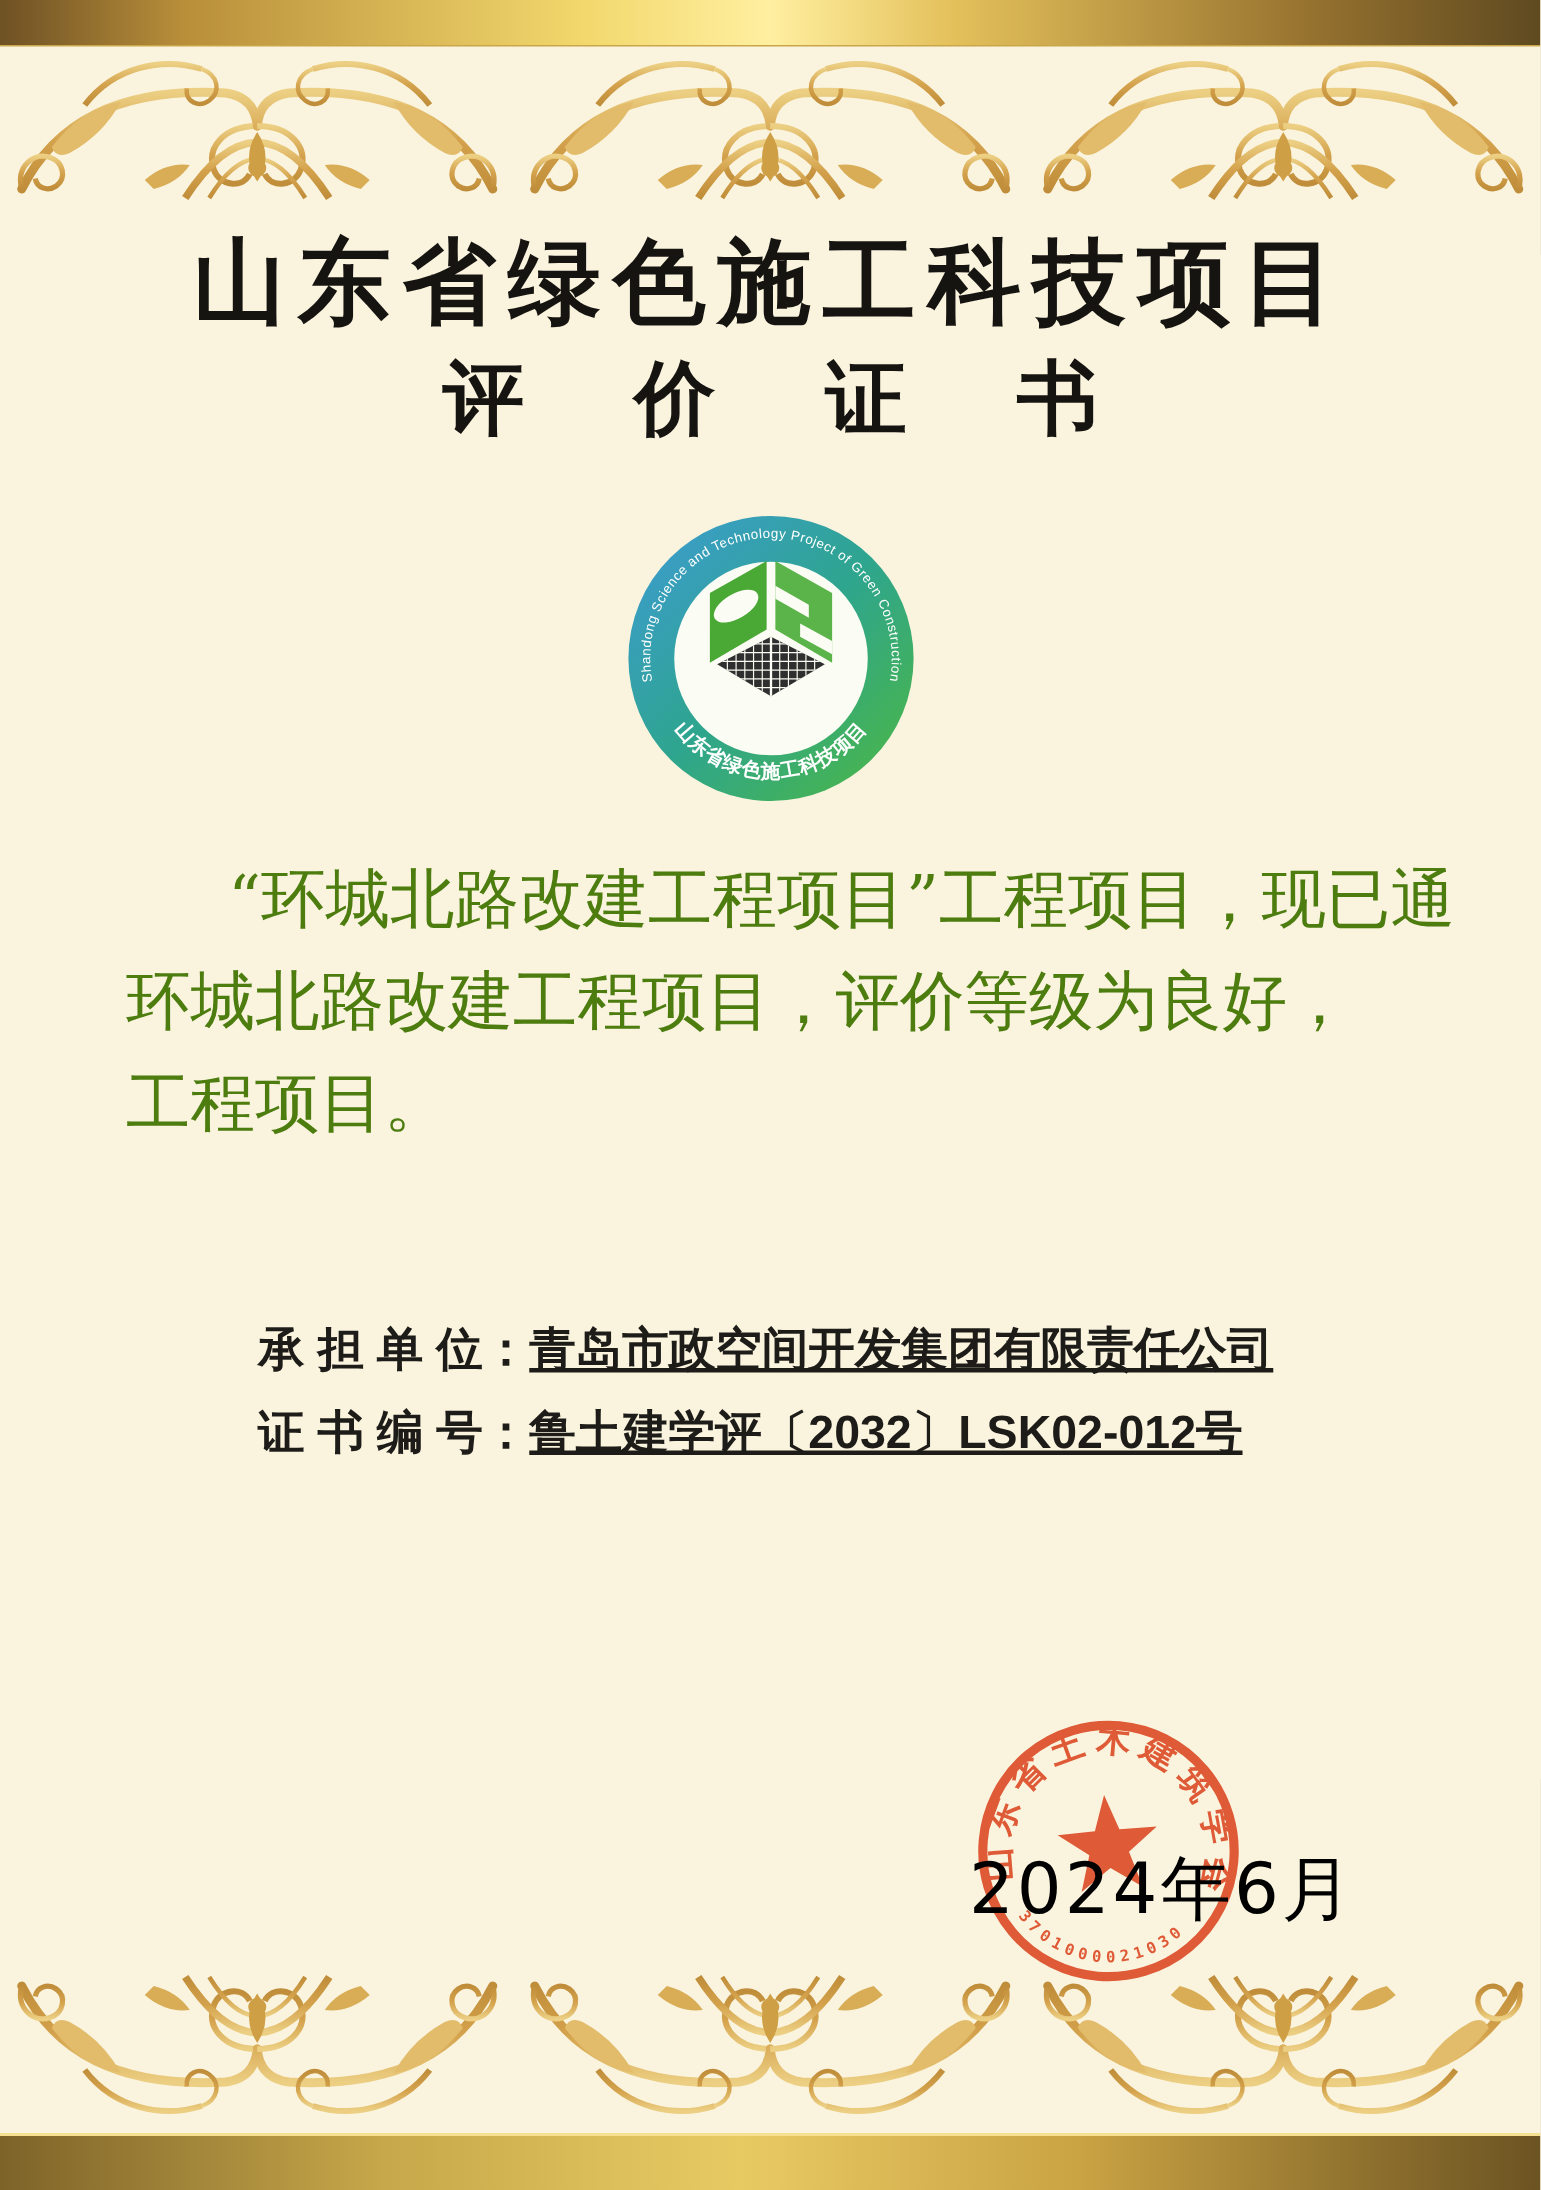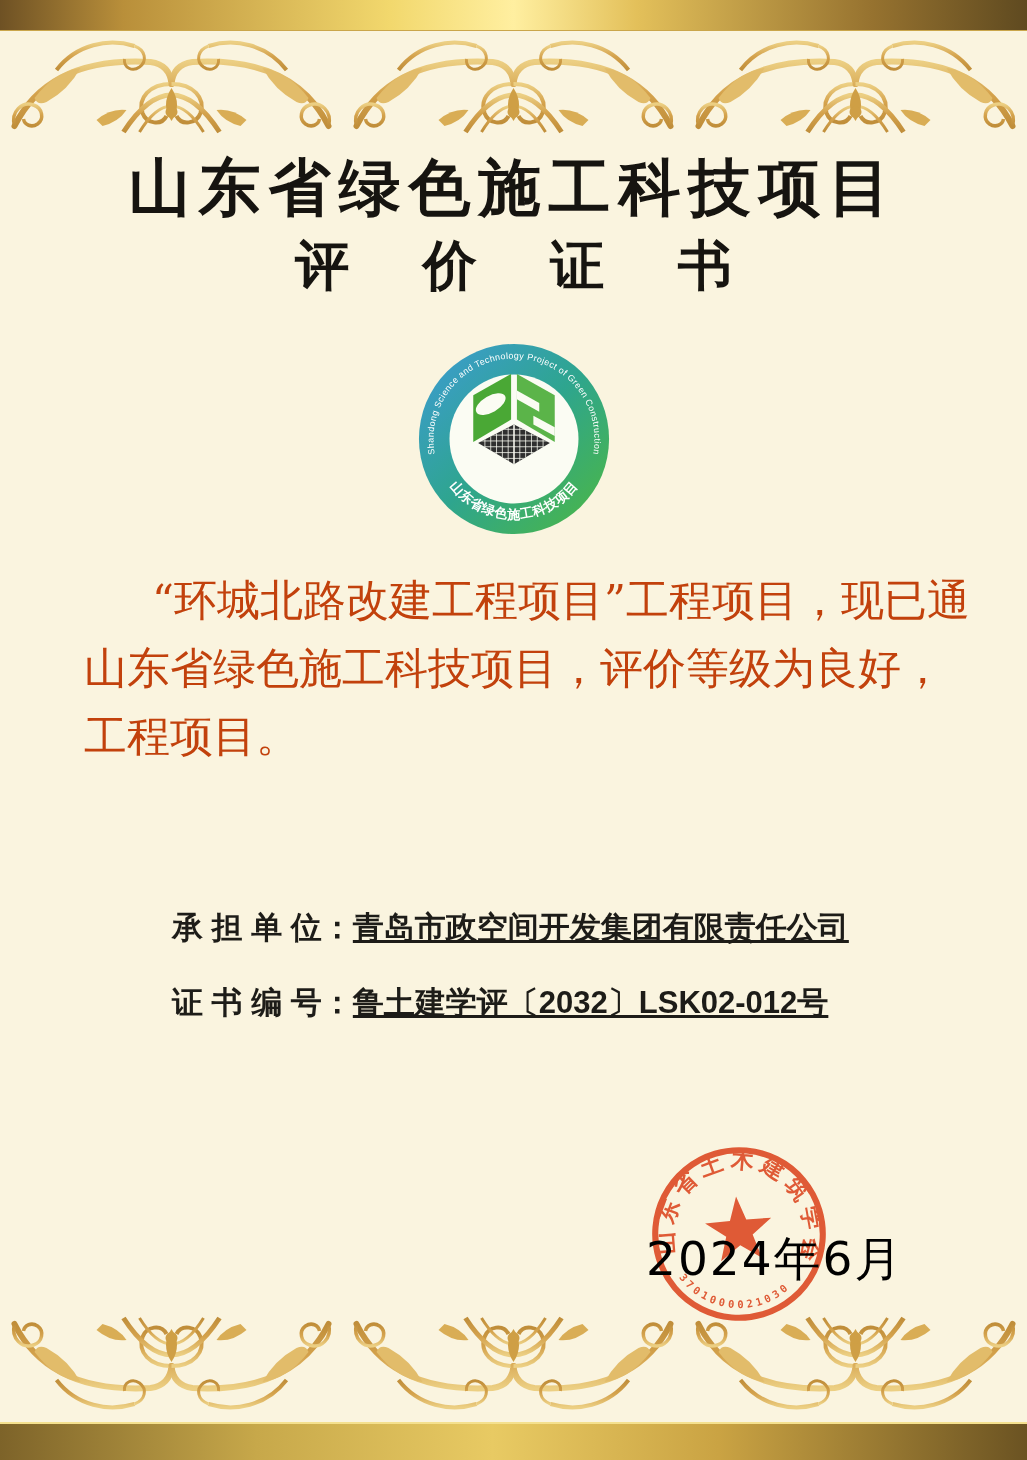--- a/index.html
+++ b/index.html
@@ -28,28 +28,28 @@
   }
   .title.t1{top:146px; font-size:62px; letter-spacing:8px;}
   .title.t2{top:230px; font-size:54px; letter-spacing:30px; text-indent:30px;}
   .logo{
     position:absolute; top:342px; left:50%; transform:translateX(-50%);
     width:194px; height:194px;
   }
   .body-text{
     position:absolute; top:566px; left:84px; width:880px;
     font-family:"DejaVu Serif","Liberation Serif",serif;
-    font-size:43px; line-height:68px; color:#c2410c; white-space:nowrap;
+    font-size:43px; line-height:68px; color:#4d7c0f; white-space:nowrap;
   }
   .body-text .bl.indent{text-indent:68px;}
   .details{
     position:absolute; top:876px; left:172px; width:760px;
     font-size:31px; font-weight:bold; color:#1d1c18;
   }
-  .drow{display:flex; height:47px; line-height:47px; white-space:pre;margin-top:28px;}
+  .drow{display:flex; height:47px; line-height:47px; white-space:pre;}
   .drow.gap{margin-bottom:8px;}
   .dlabel{display:inline-block; min-width:123px;}
   .dvalue{display:inline-block;text-decoration:underline;}
   .seal{
     position:absolute; left:643px; top:1138px; width:192px; height:192px;
     transform:rotate(5deg); opacity:0.92;
   }
   .date{
     position:absolute; left:646px; top:1228px;
     font-size:47px; letter-spacing:2px; color:#000000;
@@ -146,21 +146,21 @@
               <line x1="63" y1="120" x2="137" y2="120"></line>
             <line x1="100" y1="82" x2="100" y2="128" stroke-width="1.6"></line>
           </g>
         </g>
       </g>
     </svg>
   </div>
 
   <div class="body-text">
     <div class="bl indent">“环城北路改建工程项目”工程项目，现已通</div>
-    <div class="bl">山东省绿色施工科技项目，评价等级为良好，</div>
+    <div class="bl">环城北路改建工程项目，评价等级为良好，</div>
     <div class="bl">工程项目。</div>
   </div>
 
   <div class="details">
     <div class="drow gap">
       <span class="dlabel">承 担 单 位：</span>
       <span class="dvalue">青岛市政空间开发集团有限责任公司</span>
     </div>
     <div class="drow">
       <span class="dlabel">证 书 编 号：</span>

